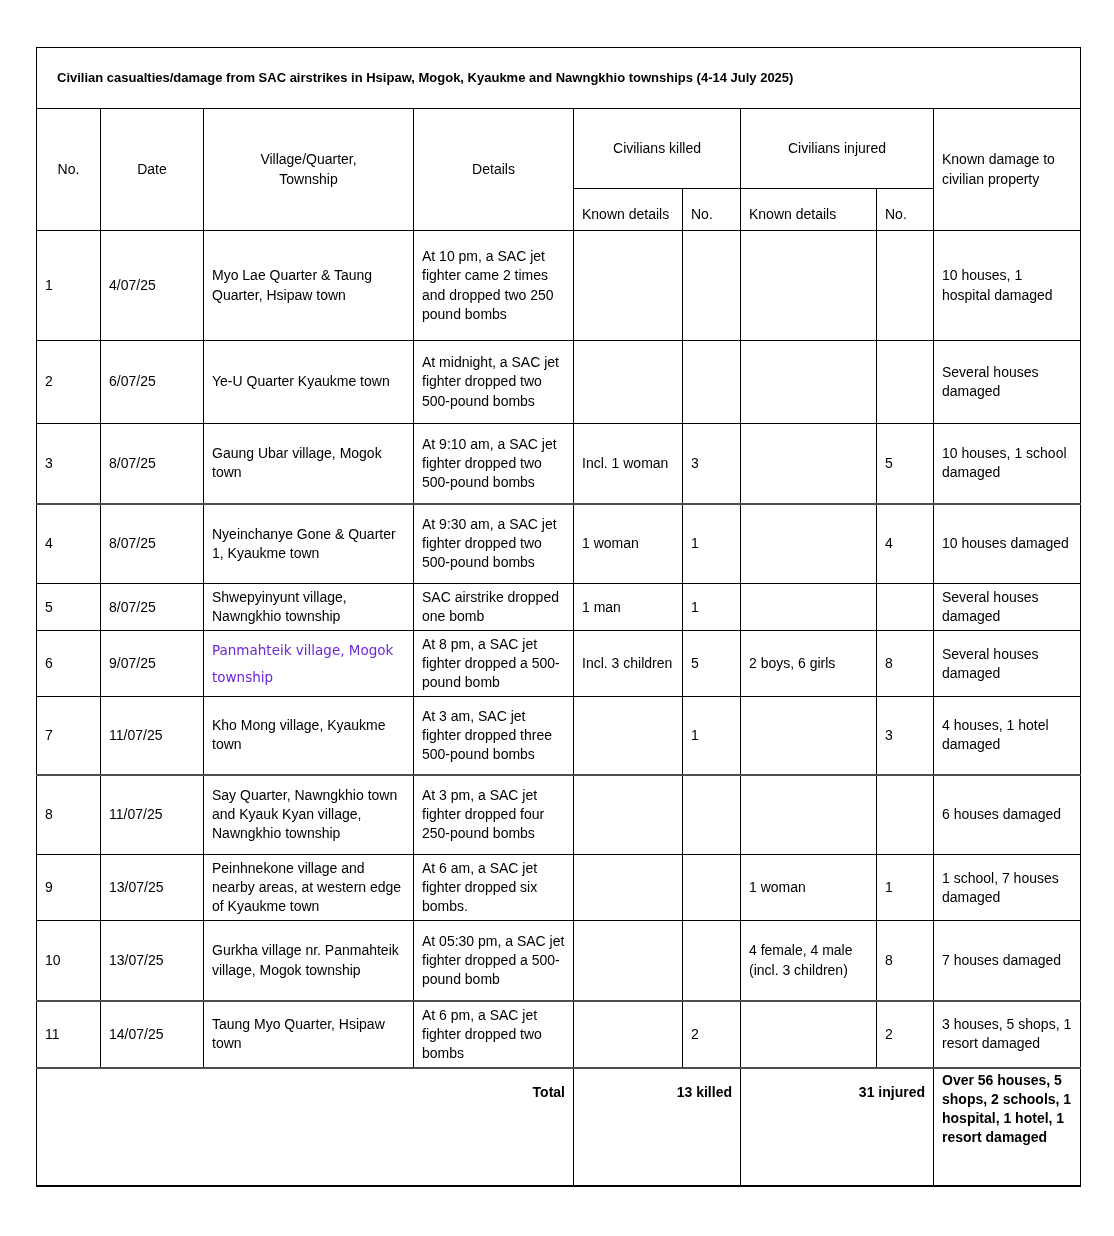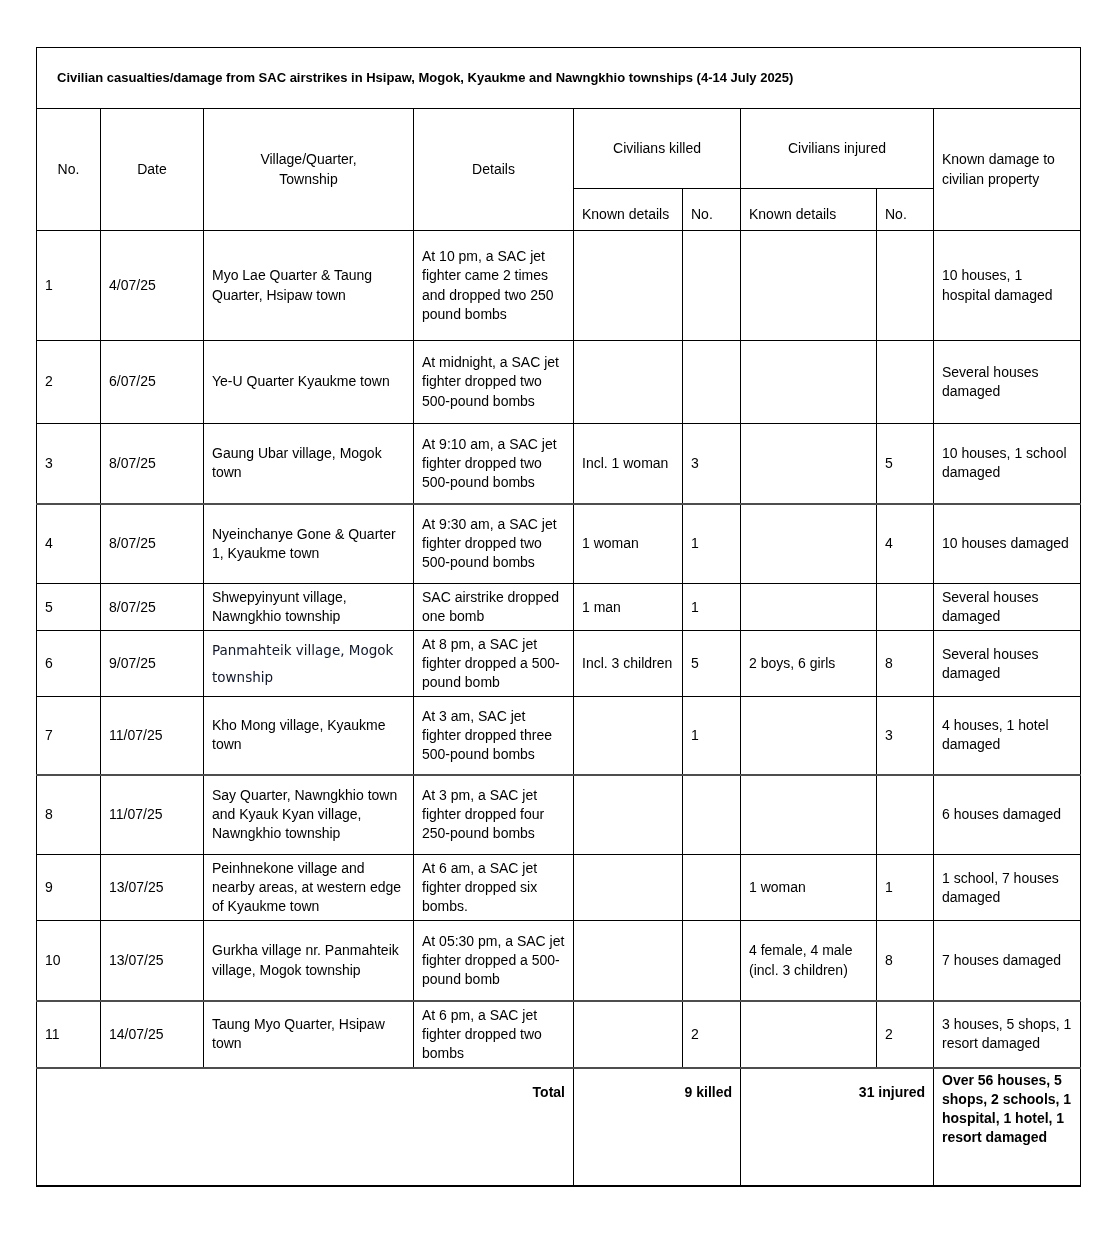--- a/index.html
+++ b/index.html
@@ -42,21 +42,21 @@
     height: 61px;
   }
   .c { text-align: center; }
   .pre { white-space: pre-line; margin-top: 22px; }
   .hdr-sub th {
     vertical-align: bottom;
     padding-bottom: 6px;
   }
   tr.thick td { border-top: 2px solid #4d4d4d; }
   .muted-village {
-    color: #0f172a;
+    color: #6d28d9;
     font-family: "DejaVu Sans", sans-serif;
     font-size: 13.5px;
     line-height: 1.95;
   }
   tr.total-row td {
     vertical-align: top;
     font-weight: bold;
     border-top: 2px solid #4d4d4d;
     border-bottom: 2px solid #000000;
   }
@@ -233,19 +233,19 @@
       <td>At 6 pm, a SAC jet fighter dropped two bombs</td>
       <td></td>
       <td>2</td>
       <td></td>
       <td>2</td>
       <td>3 houses, 5 shops, 1 resort damaged</td>
     </tr>
 
     <tr class="total-row" style="height:118px">
       <td colspan="4" class="t-label">Total</td>
-      <td colspan="2" class="t-killed">9 killed</td>
+      <td colspan="2" class="t-killed">13 killed</td>
       <td colspan="2" class="t-injured">31 injured</td>
       <td class="t-damage">Over 56 houses, 5 shops, 2 schools, 1 hospital, 1 hotel, 1 resort damaged</td>
     </tr>
   </tbody>
     </table>
 </div>
 
 </body></html>

